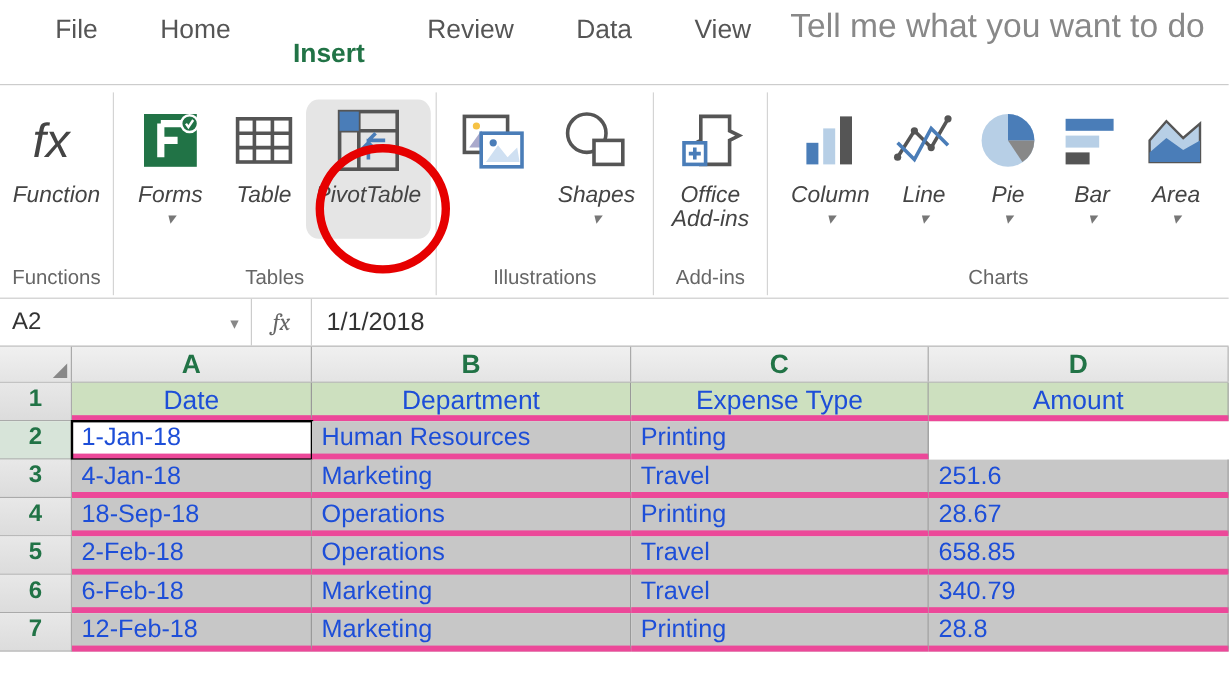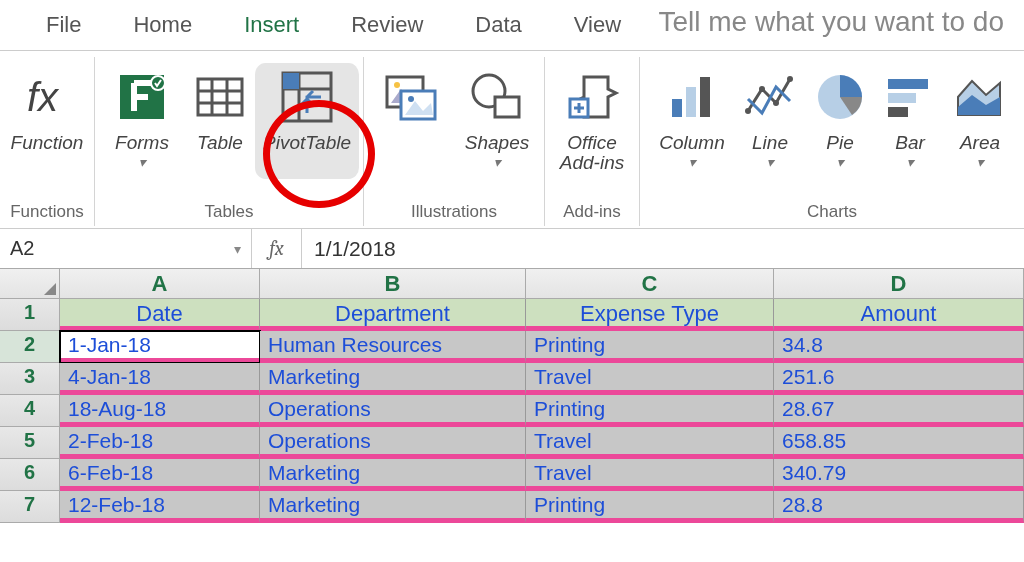--- a/index.html
+++ b/index.html
@@ -1,41 +1,41 @@
 <!DOCTYPE html>
 <html><head>
 <meta charset="utf-8">
 <style>
   * { box-sizing: border-box; margin: 0; padding: 0; font-family: "Segoe UI", sans-serif; }
   body { width: 1024px; height: 562px; background: #fff; overflow: hidden; color: #333; font-size: 20px; }
 
   
   .tabs { display: flex; align-items: flex-start; padding: 6px 0 6px 20px; border-bottom: 1px solid #ccc; }
   .tab { padding: 6px 26px 6px 26px; font-size: 22px; color: #555; cursor: pointer; }
-  .tab.active { color: #217346; font-weight: 400; }
+  .tab.active { color: #217346; font-weight: 700; margin-top: 20px; }
   .search-box { flex: 1; font-size: 28px; color: #888; padding-right: 20px; cursor: text; text-align: right; }
 
   
   .ribbon { display: flex; border-bottom: 1px solid #ccc; padding: 6px 0 2px 0; height: 178px; }
   .group { display: flex; flex-direction: column; align-items: center; border-right: 1px solid #d4d4d4; padding: 0 4px; }
   .group-items { display: flex; flex: 1; align-items: flex-start; padding-top: 6px; }
   .group-label { font-size: 17px; color: #666; padding: 2px 0 4px 0; text-align: center; width: 100%; margin-top: 12px; }
   .rbtn { display: flex; flex-direction: column; align-items: center; width: 86px; padding: 6px 2px 2px 2px; cursor: pointer; }
   .rbtn.wide { width: 104px; }
   .rbtn.selected { background: #e5e5e5; border-radius: 10%; }
   .icon-box { width: 56px; height: 56px; display: flex; align-items: center; justify-content: center; }
   .rlabel { font-size: 19px; color: #444; margin-top: 8px; line-height: 1.05; text-align: center; height: 44px; font-style: italic; }
   .caret { display: block; width: 100%; text-align: center; color: #777; font-size: 14px; margin-top: 2px; }
 
   
   .annotation-circle { position: absolute; left: 263px; top: 49px; width: 112px; height: 108px; border: 7px solid #e60000; border-radius: 50%; pointer-events: none; }
 
   
   .formula-bar { display: flex; align-items: stretch; height: 40px; border-bottom: 1px solid #aaa; }
-  .name-box { width: 252px; display: flex; align-items: center; padding: 0 10px; border-right: 1px solid #ccc; font-size: 20px; color: #333; cursor: text; gap: 12px; }
+  .name-box { width: 210px; display: flex; align-items: center; padding: 0 10px; border-right: 1px solid #ccc; font-size: 20px; color: #333; cursor: text; gap: 12px; }
   .name-box .dd { margin-left: auto; color: #888; font-size: 14px; }
   .fx-label { width: 50px; display: flex; align-items: center; justify-content: center; font-style: italic; font-family: "Cambria", serif; color: #666; border-right: 1px solid #ccc; }
   .formula-input { flex: 1; display: flex; align-items: center; padding: 0 12px; font-size: 21px; color: #333; cursor: text; }
 
   
   .grid { display: flex; flex-direction: column; }
   .col-headers { display: flex; height: 30px; background: linear-gradient(#f0f0f0,#e4e4e4); border-bottom: 1px solid #aaa; }
   .corner { width: 60px; border-right: 1px solid #aaa; background: linear-gradient(#f0f0f0,#e4e4e4); position: relative; }
   .corner::after { content:""; position:absolute; right:3px; bottom:3px; width:0; height:0; border-left:12px solid transparent; border-bottom:12px solid #888; }
   .ch { text-align: center; font-weight: bold; color: #217346; font-size: 22px; padding-top: 2px; border-right: 1px solid #aaa; }
@@ -251,32 +251,31 @@
     <div class="cell colB">Department</div>
     <div class="cell colC">Expense Type</div>
     <div class="cell colD">Amount</div>
   </div>
 
   <div class="drow row-sel">
     <div class="rh active">2</div>
     <div class="cell colA active-cell">1-Jan-18</div>
     <div class="cell colB">Human Resources</div>
     <div class="cell colC">Printing</div>
-    <div class="cell colD">34.8</div>
   </div>
   <div class="drow row-sel">
     <div class="rh">3</div>
     <div class="cell colA">4-Jan-18</div>
     <div class="cell colB">Marketing</div>
     <div class="cell colC">Travel</div>
     <div class="cell colD">251.6</div>
   </div>
   <div class="drow row-sel">
     <div class="rh">4</div>
-    <div class="cell colA">18-Aug-18</div>
+    <div class="cell colA">18-Sep-18</div>
     <div class="cell colB">Operations</div>
     <div class="cell colC">Printing</div>
     <div class="cell colD">28.67</div>
   </div>
   <div class="drow row-sel">
     <div class="rh">5</div>
     <div class="cell colA">2-Feb-18</div>
     <div class="cell colB">Operations</div>
     <div class="cell colC">Travel</div>
     <div class="cell colD">658.85</div>

